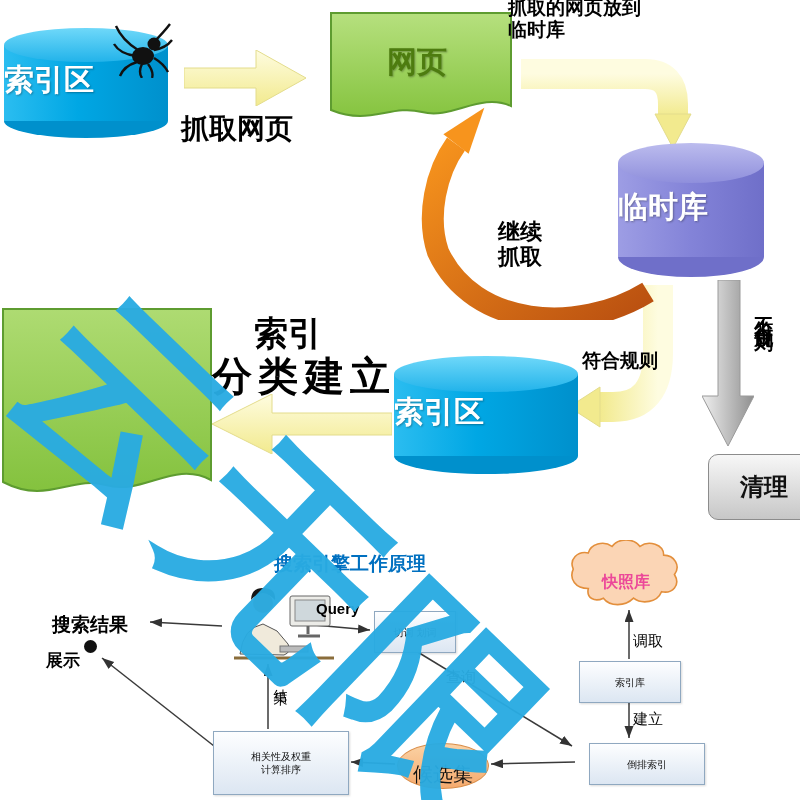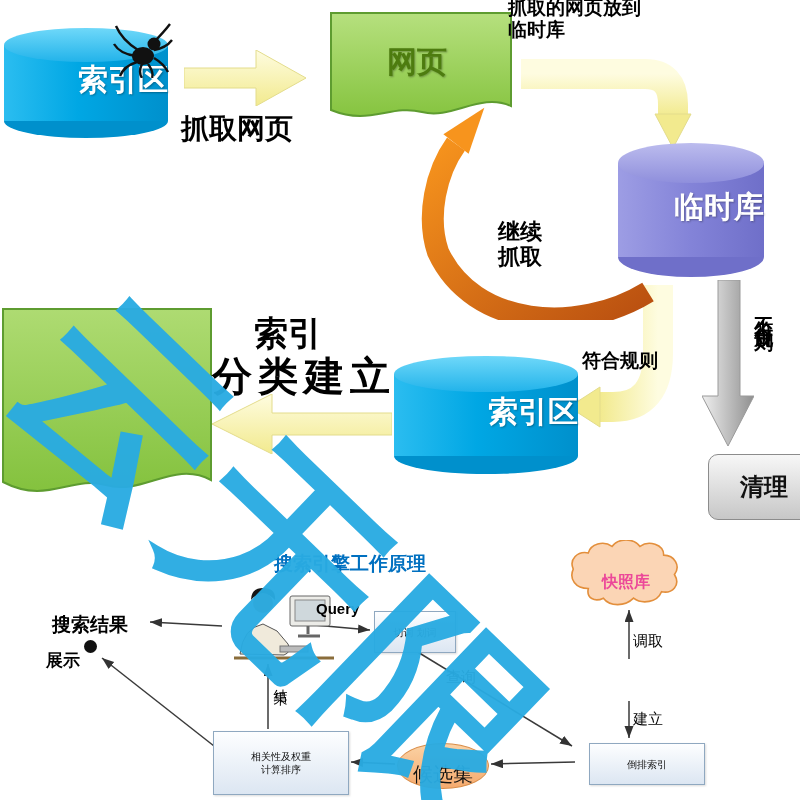--- a/index.html
+++ b/index.html
@@ -4,21 +4,21 @@
 <style>
   html,body{margin:0;padding:0;background:#fff;}
   #canvas{position:relative;width:800px;height:800px;overflow:hidden;background:#fff;
           font-family:"Liberation Sans","DejaVu Sans",sans-serif;}
   .abs{position:absolute;}
   
   .cylinder{position:absolute;z-index:12;}
   .cyl-top{position:absolute;left:0;right:0;top:0;height:var(--eh);border-radius:50%;z-index:3;}
   .cyl-bottom{position:absolute;left:0;right:0;bottom:0;height:var(--eh);border-radius:50%;z-index:1;}
   .cyl-body{position:absolute;left:0;right:0;top:calc(var(--eh)/2);bottom:calc(var(--eh)/2);z-index:2;}
-  .cyl-label{position:absolute;left:0;right:0;top:50%;transform:translateY(-56%);text-align:right;
+  .cyl-label{position:absolute;left:0;right:0;top:50%;transform:translateY(-56%);text-align:left;
              color:#fff;font-weight:bold;font-size:30px;z-index:4;text-shadow:1px 1px 2px rgba(0,0,0,.3);}
   .cyan .cyl-top{background:linear-gradient(180deg,#6FD8F9,#22B3EA);}
   .cyan .cyl-body{background:linear-gradient(90deg,#2BBDF0 0%,#00A7E4 45%,#0090CC 100%);}
   .cyan .cyl-bottom{background:#0090CC;}
   .purple .cyl-top{background:linear-gradient(180deg,#BCBCEE,#8F8FDC);}
   .purple .cyl-body{background:linear-gradient(90deg,#9D9DE4 0%,#8383D8 50%,#6F6FC9 100%);}
   .purple .cyl-bottom{background:#6F6FC9;}
   
   .docnode{position:absolute;z-index:12;}
   .doc-label{position:absolute;left:0;right:8px;text-align:center;color:#4d7c0f;font-weight:bold;
@@ -248,20 +248,23 @@
     <svg width="120" height="70" viewBox="0 0 110 65">
       <path d="M20,45 C8,45 2,36 6,27 C2,18 10,10 20,12 C22,4 34,0 42,6 C48,-2 62,-2 68,6
                C76,0 90,4 90,14 C100,14 106,24 100,32 C106,42 98,50 88,48 C84,58 70,60 62,54
                C54,62 40,62 34,54 C26,58 18,54 20,45 Z" fill="#FBD5B5" stroke="#E38F3C" stroke-width="1.5"></path>
     </svg>
     <span>快照库</span>
   </div>
 
   <div class="small-lbl" style="left:633px;top:632px">调取</div>
 
+  <div class="flowbox" style="left:579px;top:661px;width:100px;height:40px">
+    <span>索引库</span>
+  </div>
 
   <div class="small-lbl" style="left:633px;top:710px">建立</div>
 
   <div class="small-lbl" style="left:446px;top:668px">查询</div>
 
   <div class="flowbox" style="left:589px;top:743px;width:114px;height:40px">
     <span>倒排索引</span>
   </div>
 
   <div class="candidate" style="left:397px;top:743px;width:90px;height:44px">

